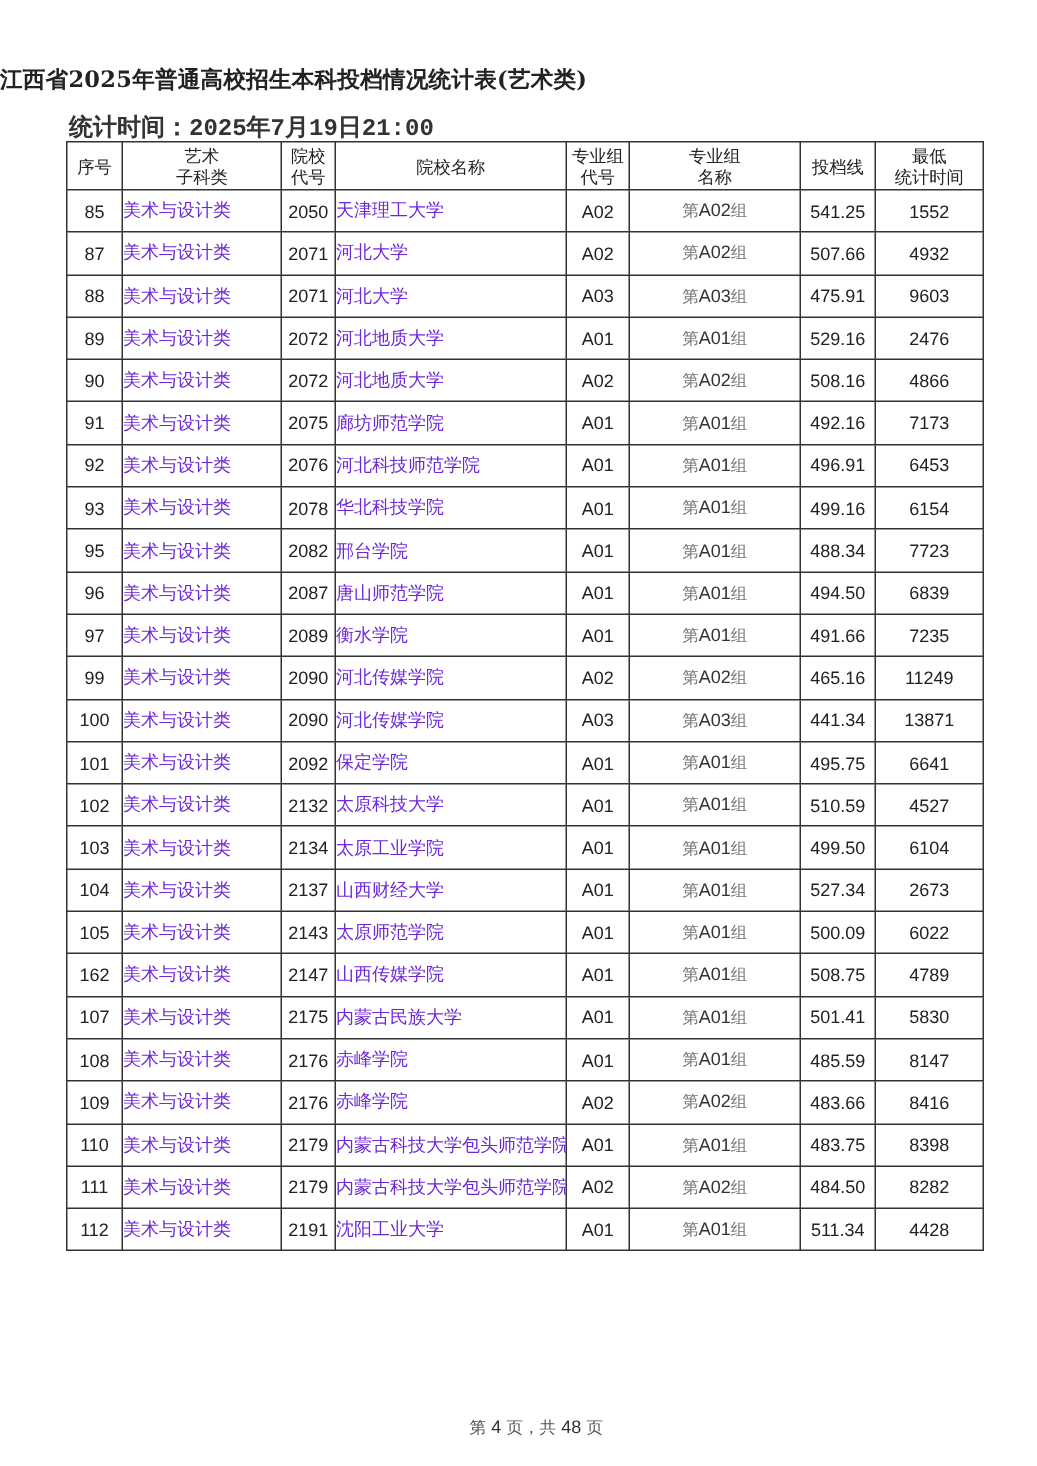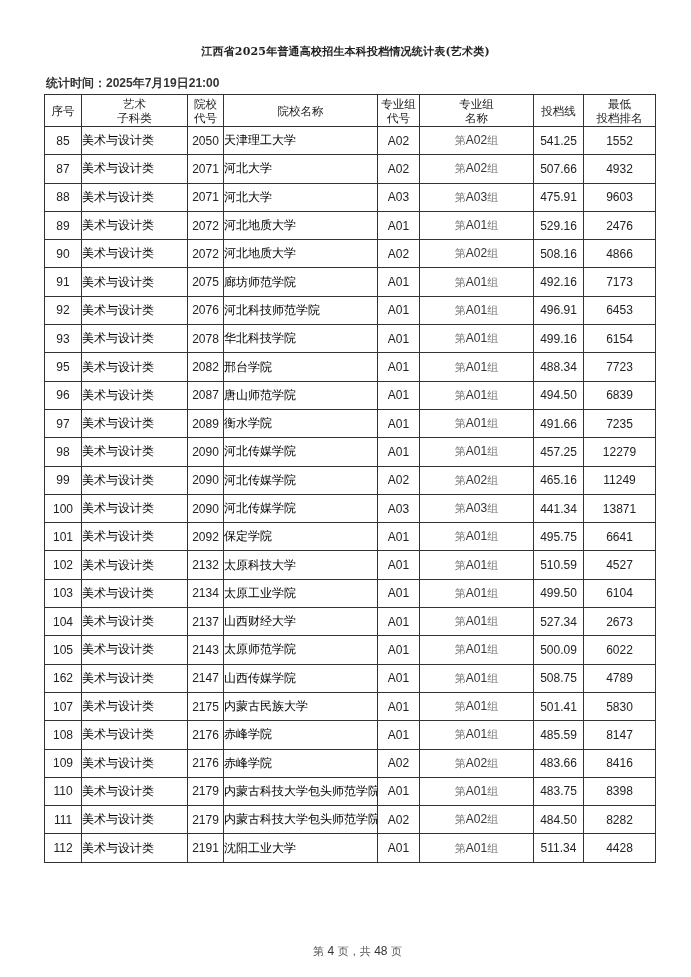--- a/index.html
+++ b/index.html
@@ -1,25 +1,25 @@
 <!DOCTYPE html>
 <html><head>
 <meta charset="utf-8">
 <style>
   html, body { margin:0; padding:0; background:#ffffff; }
   body { width:691px; height:977px; position:relative; overflow:hidden; font-family:"Liberation Sans","DejaVu Sans",sans-serif; color:#222; }
-  .title { position:absolute; top:44px; left:0; width:691px; text-align:center; font-family:"DejaVu Serif","Liberation Serif",serif; font-size:11px; font-weight:bold; color:#222; letter-spacing:0.2px; }
-  .stat-time { position:absolute; top:75px; left:46px; font-family:Liberation Sans, sans-serif; font-size:12px; font-weight:bold; color:#333; }
+  .title { position:absolute; top:44px; left:0; width:691px; text-align:left; font-family:"DejaVu Serif","Liberation Serif",serif; font-size:15px; font-weight:bold; color:#222; letter-spacing:0.2px; }
+  .stat-time { position:absolute; top:75px; left:46px; font-family:Liberation Mono, monospace; font-size:16px; font-weight:bold; color:#333; }
   table.grid { position:absolute; top:94px; left:44px; border-collapse:collapse; table-layout:fixed; width:611px; }
   table.grid th, table.grid td { border:1.4px solid #333; padding:0; font-size:12px; overflow:hidden; white-space:nowrap; }
   table.grid th { height:31px; font-weight:normal; text-align:center; line-height:14px; color:#222; font-family:"DejaVu Sans","Liberation Sans",sans-serif; font-size:11.5px;margin-left:36px; }
   table.grid td { height:27.3px; }
   td.c { text-align:center; }
   td.l { text-align:left; padding-left:2px; }
-  td.serif { font-family:"DejaVu Serif","Liberation Serif",serif; color:#000000; font-size:11px; }
+  td.serif { font-family:"DejaVu Serif","Liberation Serif",serif; color:#6d28d9; font-size:11px; }
   td.num { font-family:"Liberation Sans",sans-serif; color:#222; font-size:12.5px; }
   td.grp { text-align:center; padding-left:2px; font-size:12px; }
   td.grp .pre, td.grp .suf { font-family:"DejaVu Serif","Liberation Serif",serif; color:#777; font-size:11px; }
   td.grp .code { font-family:"Liberation Sans",sans-serif; color:#333; font-size:12px; }
   .footer { position:absolute; top:944px; left:0; width:691px; text-align:center; font-family:"DejaVu Serif","Liberation Serif",serif; font-size:11px; color:#555;margin-left:12px; }
   .footer .n { font-family:"Liberation Sans",sans-serif; color:#333; font-size:12px; }
 </style>
 </head>
 <body>
 
@@ -39,21 +39,21 @@
   </colgroup>
   <thead>
     <tr>
       <th><span>序号</span></th>
       <th><span>艺术</span><br><span>子科类</span></th>
       <th><span>院校</span><br><span>代号</span></th>
       <th><span>院校名称</span></th>
       <th><span>专业组</span><br><span>代号</span></th>
       <th><span>专业组</span><br><span>名称</span></th>
       <th><span>投档线</span></th>
-      <th><span>最低</span><br><span>投档排名</span></th>
+      <th><span>最低</span><br><span>统计时间</span></th>
     </tr>
   </thead>
   <tbody id="tbody">
       <tr>
         <td class="c num">85</td>
         <td class="l serif">美术与设计类</td>
         <td class="c num">2050</td>
         <td class="l serif">天津理工大学</td>
         <td class="c num">A02</td>
         <td class="grp"><span class="pre">第</span><span class="code">A02</span><span class="suf">组</span></td>
@@ -152,30 +152,20 @@
       </tr>
       <tr>
         <td class="c num">97</td>
         <td class="l serif">美术与设计类</td>
         <td class="c num">2089</td>
         <td class="l serif">衡水学院</td>
         <td class="c num">A01</td>
         <td class="grp"><span class="pre">第</span><span class="code">A01</span><span class="suf">组</span></td>
         <td class="c num">491.66</td>
         <td class="c num">7235</td>
-      </tr>
-      <tr>
-        <td class="c num">98</td>
-        <td class="l serif">美术与设计类</td>
-        <td class="c num">2090</td>
-        <td class="l serif">河北传媒学院</td>
-        <td class="c num">A01</td>
-        <td class="grp"><span class="pre">第</span><span class="code">A01</span><span class="suf">组</span></td>
-        <td class="c num">457.25</td>
-        <td class="c num">12279</td>
       </tr>
       <tr>
         <td class="c num">99</td>
         <td class="l serif">美术与设计类</td>
         <td class="c num">2090</td>
         <td class="l serif">河北传媒学院</td>
         <td class="c num">A02</td>
         <td class="grp"><span class="pre">第</span><span class="code">A02</span><span class="suf">组</span></td>
         <td class="c num">465.16</td>
         <td class="c num">11249</td>

